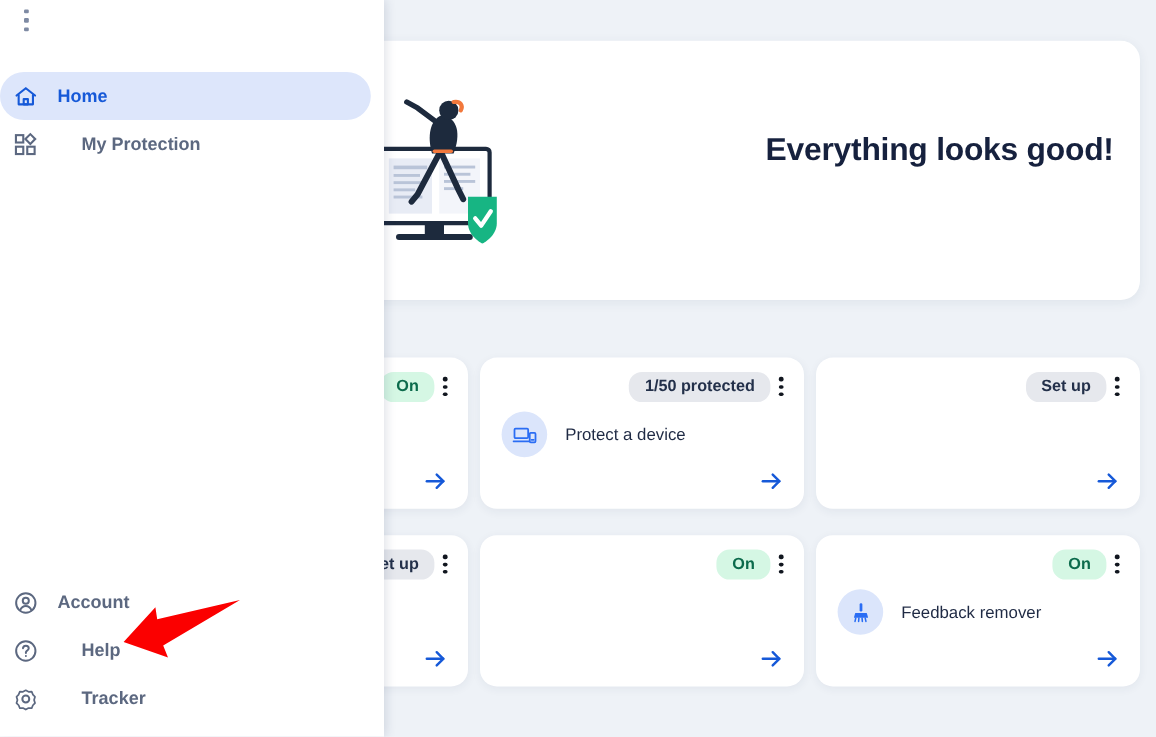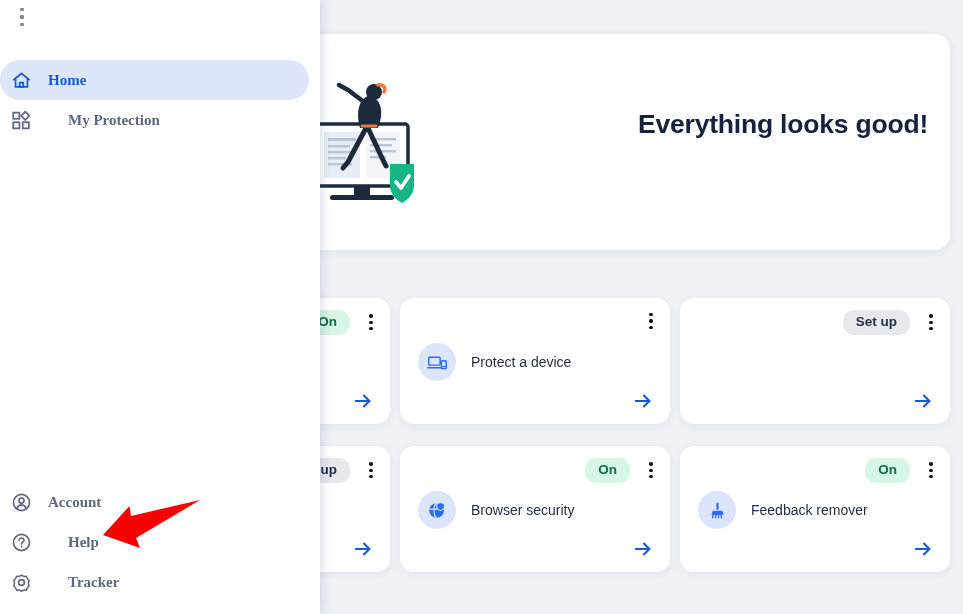--- a/index.html
+++ b/index.html
@@ -73,21 +73,21 @@
     border-radius: 14px;
     box-shadow: 0 2px 8px rgba(30, 50, 90, 0.06);
     overflow: hidden;
   }
   .card-top-row {
     position: absolute;
     top: 12px;
     right: 10px;
     display: flex;
     align-items: center;
-    gap: 12px;
+    gap: 0;
   }
   .status-badge {
     font-size: 13.5px;
     font-weight: bold;
     border-radius: 11px;
     padding: 4px 13px 5px 13px;
     line-height: 1.15;
     white-space: nowrap;
   }
   .badge-on {
@@ -155,21 +155,20 @@
     position: absolute;
     left: 0;
     top: 0;
     width: 320px;
     height: 614px;
     background: #ffffff;
     box-shadow: 2px 0 9px rgba(25, 45, 85, 0.16);
     z-index: 20;
     display: flex;
     flex-direction: column;
-    font-family: Liberation Serif, serif;
   }
   #sidebar-header {
     height: 46px;
     flex: 0 0 auto;
     position: relative;
   }
   #sidebar-kebab {
     position: absolute;
     left: 13px;
     top: 3px;
@@ -322,20 +321,21 @@
       <span class="card-arrow">
         <svg width="22" height="22" viewBox="0 0 24 24" fill="none" stroke="#1659d8" stroke-width="2.2" stroke-linecap="round" stroke-linejoin="round">
             <line x1="4" y1="12" x2="19" y2="12"></line>
             <polyline points="13,6 19,12 13,18"></polyline>
           </svg>
       </span>
     </div>
 
     <div class="feature-card">
       <div class="card-top-row">
+        <span class="status-badge badge-neutral">1/50 protected</span>
         <span class="kebab-menu">
             <span></span>
             <span></span>
             <span></span>
           </span>
       </div>
       <div class="card-body">
         <span class="card-icon-circle">
           <svg width="21" height="21" viewBox="0 0 24 24" fill="none" stroke="#2a6df4" stroke-width="1.7" stroke-linecap="round" stroke-linejoin="round">
             <rect x="2" y="6" width="13" height="9" rx="1"></rect>
@@ -397,31 +397,20 @@
     </div>
 
     <div class="feature-card">
       <div class="card-top-row">
         <span class="status-badge badge-on">On</span>
         <span class="kebab-menu">
             <span></span>
             <span></span>
             <span></span>
           </span>
-      </div>
-      <div class="card-body">
-        <span class="card-icon-circle">
-          <svg width="21" height="21" viewBox="0 0 24 24">
-            <circle cx="11" cy="12" r="8.4" fill="#2a6df4"></circle>
-            <path d="M11 3.6 C7 6 7 18 11 20.4" stroke="#dbe5fb" stroke-width="1.4" fill="none"></path>
-            <path d="M3 10.5 H19" stroke="#dbe5fb" stroke-width="1.3" fill="none"></path>
-            <path d="M15.5 3 L19.8 4.4 L19.8 8 C19.8 10.3 17.8 11.4 15.5 12 C13.2 11.4 11.2 10.3 11.2 8 L11.2 4.4 Z" fill="#2a6df4" stroke="#dbe5fb" stroke-width="1.2"></path>
-          </svg>
-        </span>
-        <span class="card-label">Browser security</span>
       </div>
       <span class="card-arrow">
         <svg width="22" height="22" viewBox="0 0 24 24" fill="none" stroke="#1659d8" stroke-width="2.2" stroke-linecap="round" stroke-linejoin="round">
             <line x1="4" y1="12" x2="19" y2="12"></line>
             <polyline points="13,6 19,12 13,18"></polyline>
           </svg>
       </span>
     </div>
 
     <div class="feature-card">

